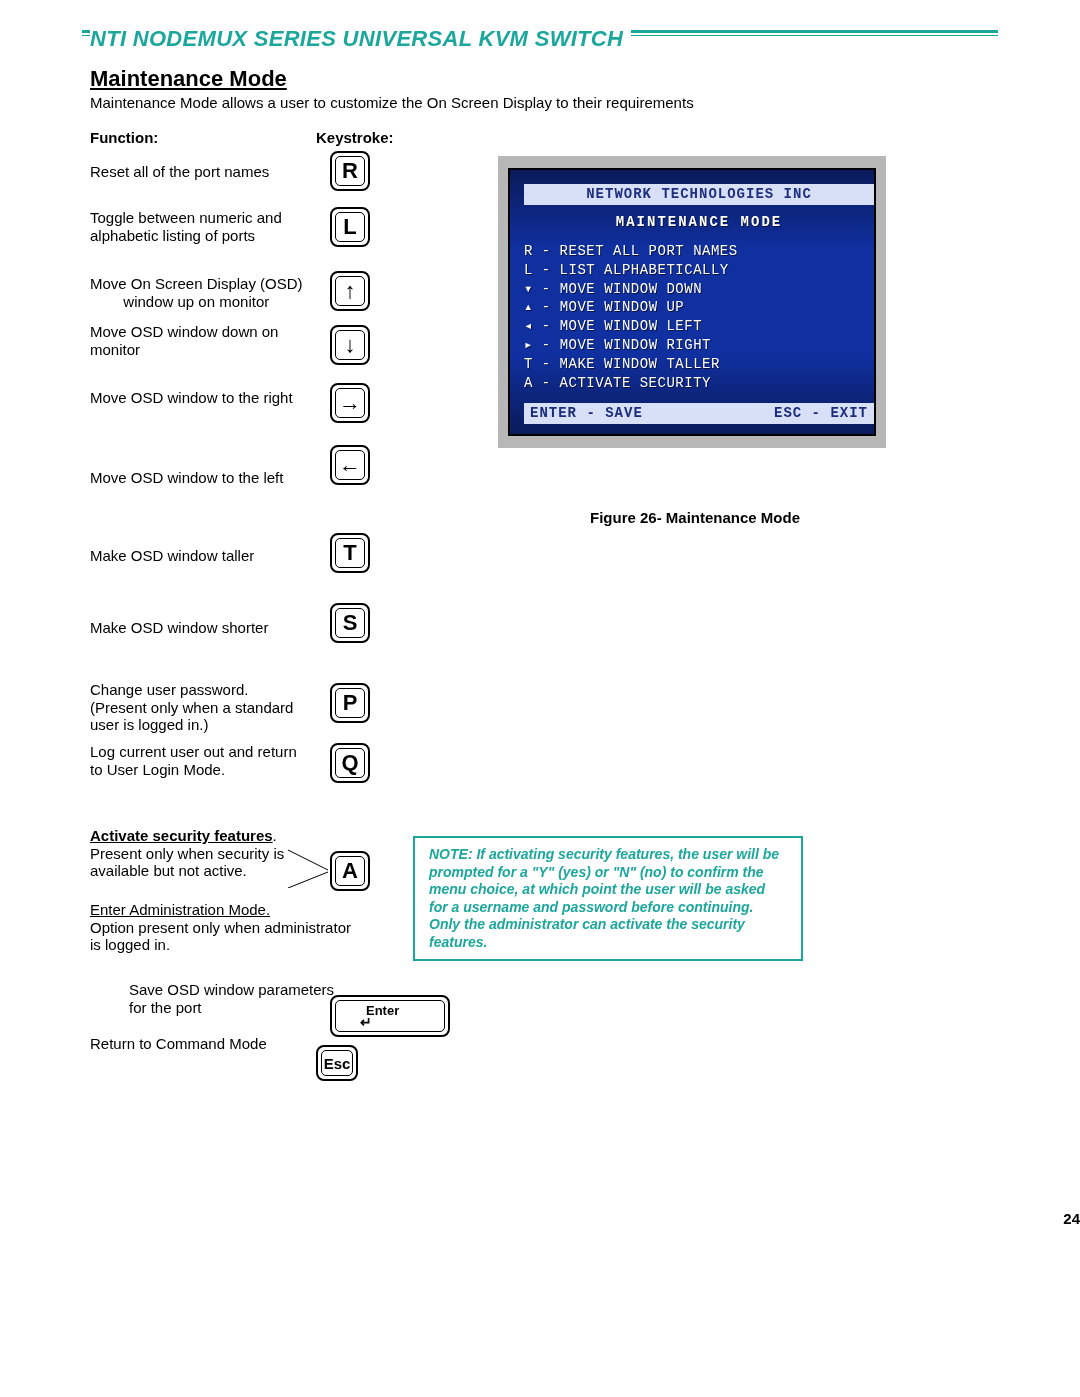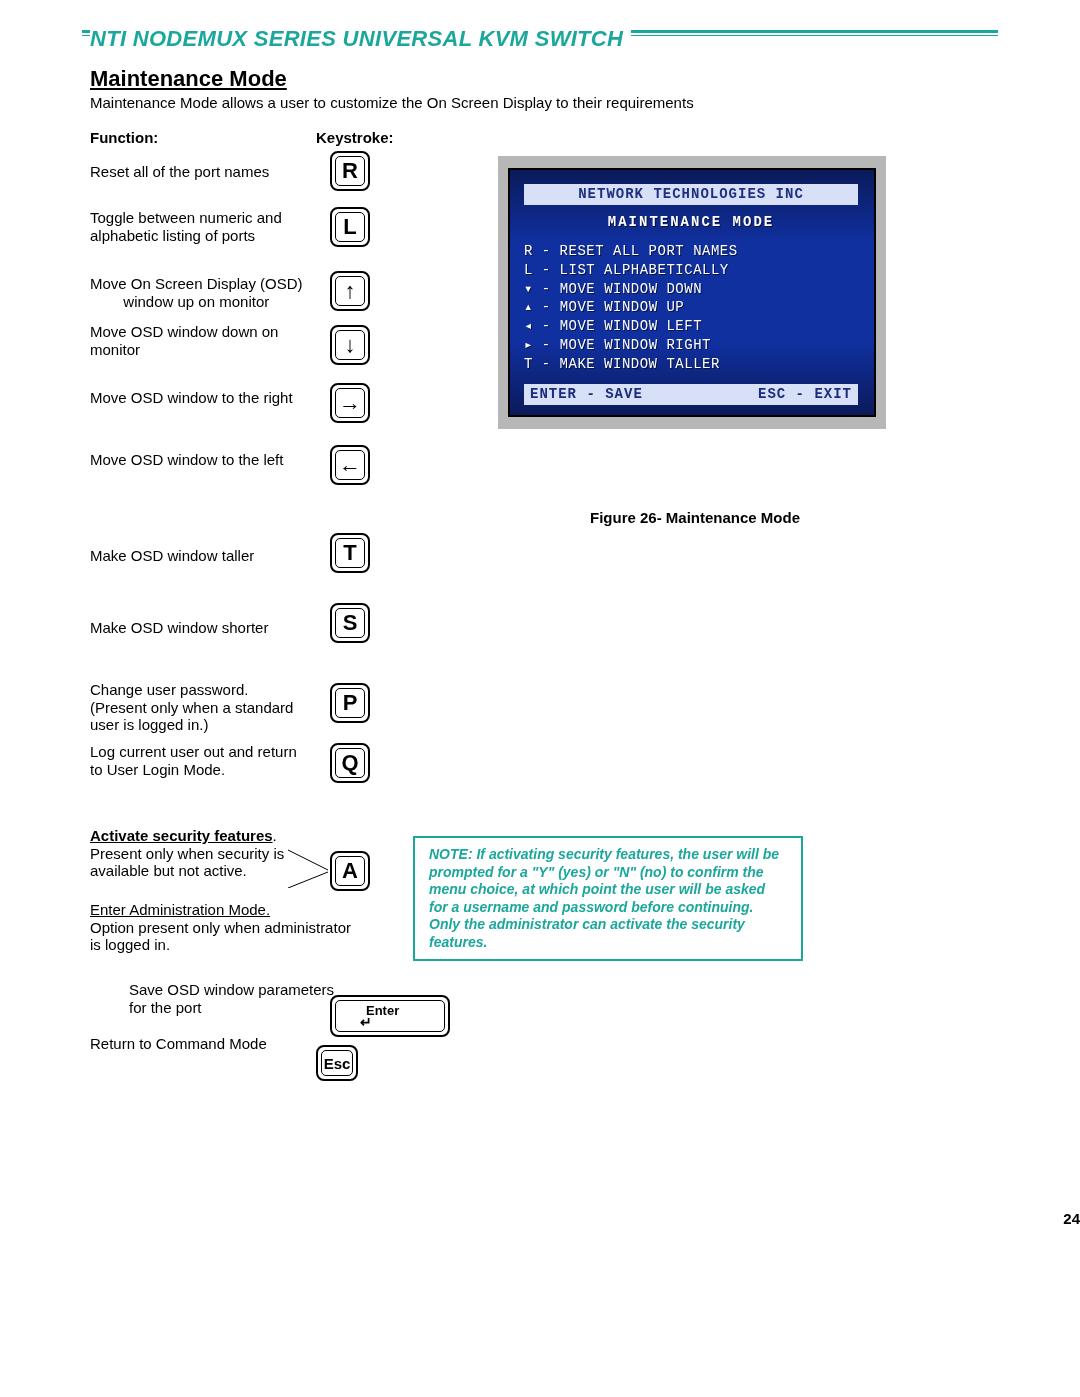--- a/index.html
+++ b/index.html
@@ -122,21 +122,21 @@
     width: 388px;
     background: #b7b7b7;
     padding: 12px 10px 12px 10px;
     box-sizing: border-box;
   }
   .crt {
     background: linear-gradient(180deg, #0a1a5a 0%, #1030a0 30%, #1030a0 70%, #0a1a5a 100%);
     border: 2px solid #000;
     width: 100%;
     box-sizing: border-box;
-    padding: 14px 16px 10px 14px;
+    padding: 14px 0 10px 14px;
     font-family: "Courier New", monospace;
     color: #ffffff;
     font-size: 14px;
     line-height: 1.35;
     text-shadow: 1px 1px 0 rgba(0,0,0,0.6);
     letter-spacing: 0.5px;
   }
   .crt-title-box {
     background: #d8e0f8;
     color: #203080;
@@ -257,21 +257,21 @@
         </div>
       </div>
 
     <div class="row" style="top:260px;"><span class="func-item">Move OSD window to the right</span></div>
     <div class="krow" style="top:254px;">
         <div class="key">
           <div class="inner arrow">→</div>
         </div>
       </div>
 
-    <div class="row" style="top:322px;"><span class="func-item">Move OSD window to the left</span></div>
+    <div class="row" style="top:340px;"><span class="func-item">Move OSD window to the left</span></div>
     <div class="krow" style="top:316px;">
         <div class="key">
           <div class="inner arrow">←</div>
         </div>
       </div>
 
     <div class="row" style="top:418px;"><span class="func-item">Make OSD window taller</span></div>
     <div class="krow" style="top:404px;">
         <div class="key">
           <div class="inner">T</div>
@@ -352,20 +352,21 @@
       <div class="crt">
         <div class="crt-title-box">NETWORK TECHNOLOGIES INC</div>
         <div class="crt-subtitle">MAINTENANCE MODE</div>
         <div class="crt-line">R - RESET ALL PORT NAMES</div>
         <div class="crt-line">L - LIST ALPHABETICALLY</div>
         <div class="crt-line">▾ - MOVE WINDOW DOWN</div>
         <div class="crt-line">▴ - MOVE WINDOW UP</div>
         <div class="crt-line">◂ - MOVE WINDOW LEFT</div>
         <div class="crt-line">▸ - MOVE WINDOW RIGHT</div>
         <div class="crt-line">T - MAKE WINDOW TALLER</div>
+        <div class="crt-line">A - ACTIVATE SECURITY</div>
         <div class="crt-footer">
           <span>ENTER - SAVE</span>
           <span>ESC - EXIT</span>
         </div>
       </div>
     </div>
 
     <div class="fig-caption">Figure 26- Maintenance Mode</div>
 
     <div class="note-box">

